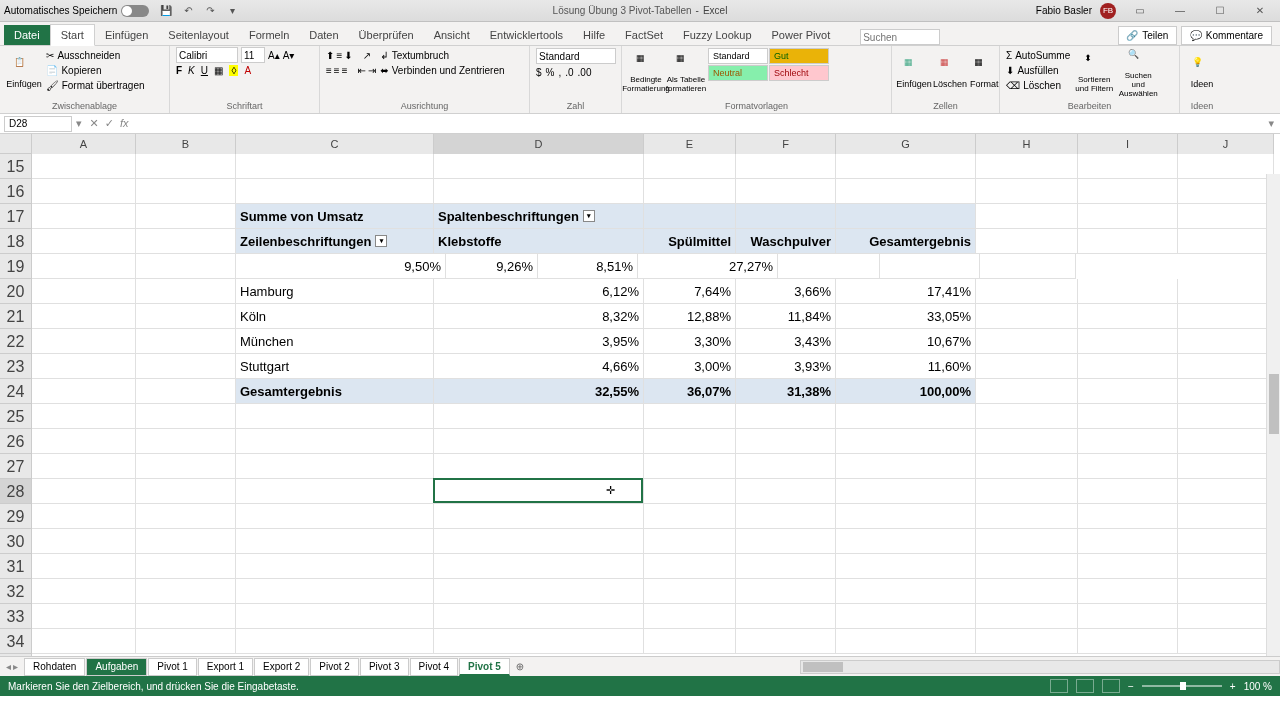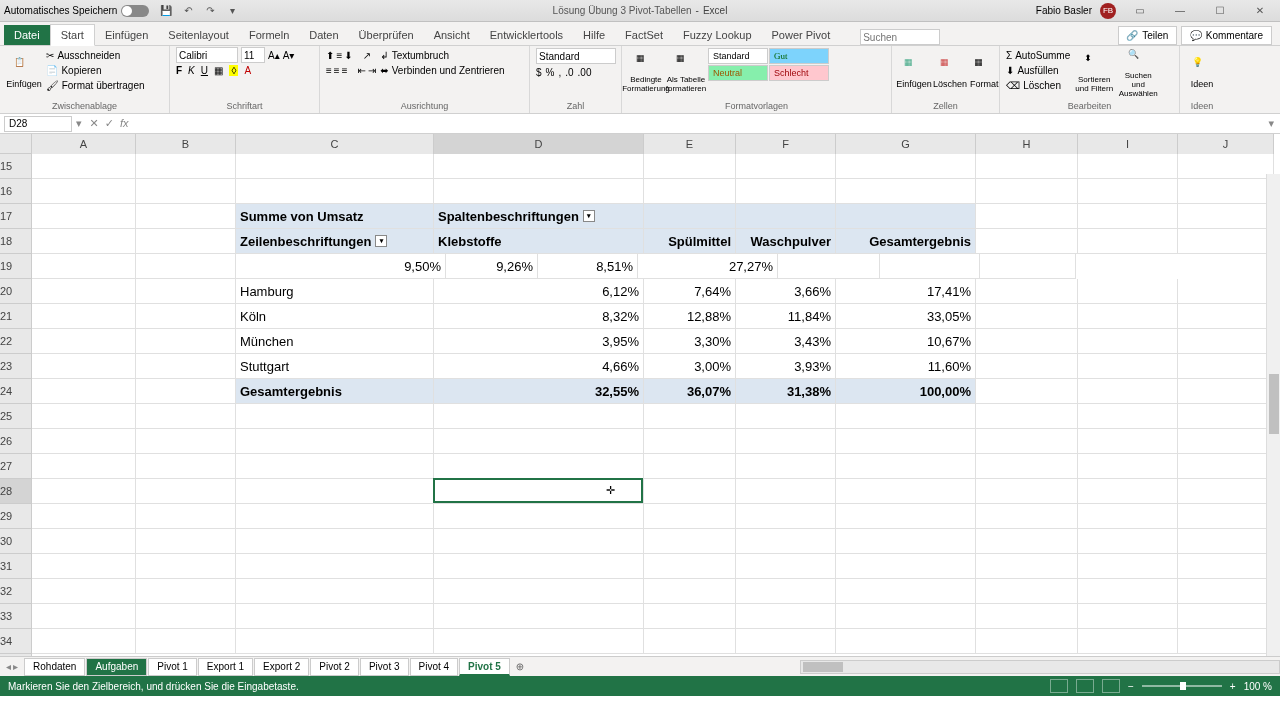--- a/index.html
+++ b/index.html
@@ -35,37 +35,37 @@
 .rbtn-lg { width: 36px; height: 50px; display: flex; flex-direction: column; align-items: center; justify-content: center; font-size: 9px; gap: 2px; }
 .rbtn-lg svg, .rbtn-lg .ricon { width: 20px; height: 20px; }
 .rcol { display: flex; flex-direction: column; gap: 1px; font-size: 10px; }
 .rrow { display: flex; align-items: center; gap: 3px; height: 14px; }
 .rinput { border: 1px solid #ccc; background: #fff; height: 16px; font-size: 10px; padding: 0 2px; }
 .fontname { width: 62px; }
 .fontsize { width: 24px; }
 .styleboxes { display: flex; flex-direction: column; gap: 1px; }
 .stylebox { width: 60px; height: 16px; border: 1px solid #ccc; font-size: 9px; display: flex; align-items: center; padding: 0 4px; }
 .style-standard { background: #fff; }
-.style-gut { background: #7dd3fc; color: #006100; font-family: Liberation Serif, serif; }
+.style-gut { background: #eab308; color: #006100; }
 .style-neutral { background: #86efac; color: #9c5700; }
 .style-schlecht { background: #ffc7ce; color: #9c0006; }
 
 
 .formulabar { height: 20px; background: #fff; border-bottom: 1px solid #d0d0d0; display: flex; align-items: center; }
 .namebox { width: 68px; border: 1px solid #ccc; height: 16px; margin: 0 4px; font-size: 10px; padding: 0 4px; display: flex; align-items: center; }
 .fx-btns { display: flex; gap: 6px; margin: 0 8px; color: #888; }
 .fx-input { flex: 1; height: 16px; border: none; }
 
 
 .grid { position: relative; height: 522px; background: #fff; display: flex; }
 .rowheads { width: 32px; background: #e8e8e8; border-right: 1px solid #ccc; }
 .corner { width: 32px; height: 20px; background: #e8e8e8; border-right: 1px solid #ccc; border-bottom: 1px solid #ccc; }
 .colhead { border-right: 1px solid #ccc; text-align: center; font-size: 11px; line-height: 20px; color: #444; background: #e8e8e8; }
 .colhead.sel { background: #d4d4d4; }
-.rowhead { height: 25px; border-bottom: 1px solid #ccc; text-align: left; font-size: 11px; line-height: 25px; color: #444; }
+.rowhead { height: 25px; border-bottom: 1px solid #ccc; text-align: center; font-size: 16px; line-height: 25px; color: #444; }
 .rowhead.sel { background: #d4d4d4; }
 .cells { position: relative; }
 .gridrow { display: flex; height: 25px; }
 .cell { border-right: 1px solid #e0e0e0; border-bottom: 1px solid #e0e0e0; font-size: 13px; padding: 2px 4px; display: flex; align-items: center; overflow: visible; white-space: nowrap; }
 .cell.num { justify-content: flex-end; }
 .cell.bold { font-weight: bold; }
 .pivot-hdr { background: #dce6f1; }
 .pivot-total { background: #dce6f1; font-weight: bold; }
 .pivot-body { background: #fff; }
 .selection { position: absolute; border: 2px solid #217346; pointer-events: none; background: rgba(255,255,255,0.01); }

